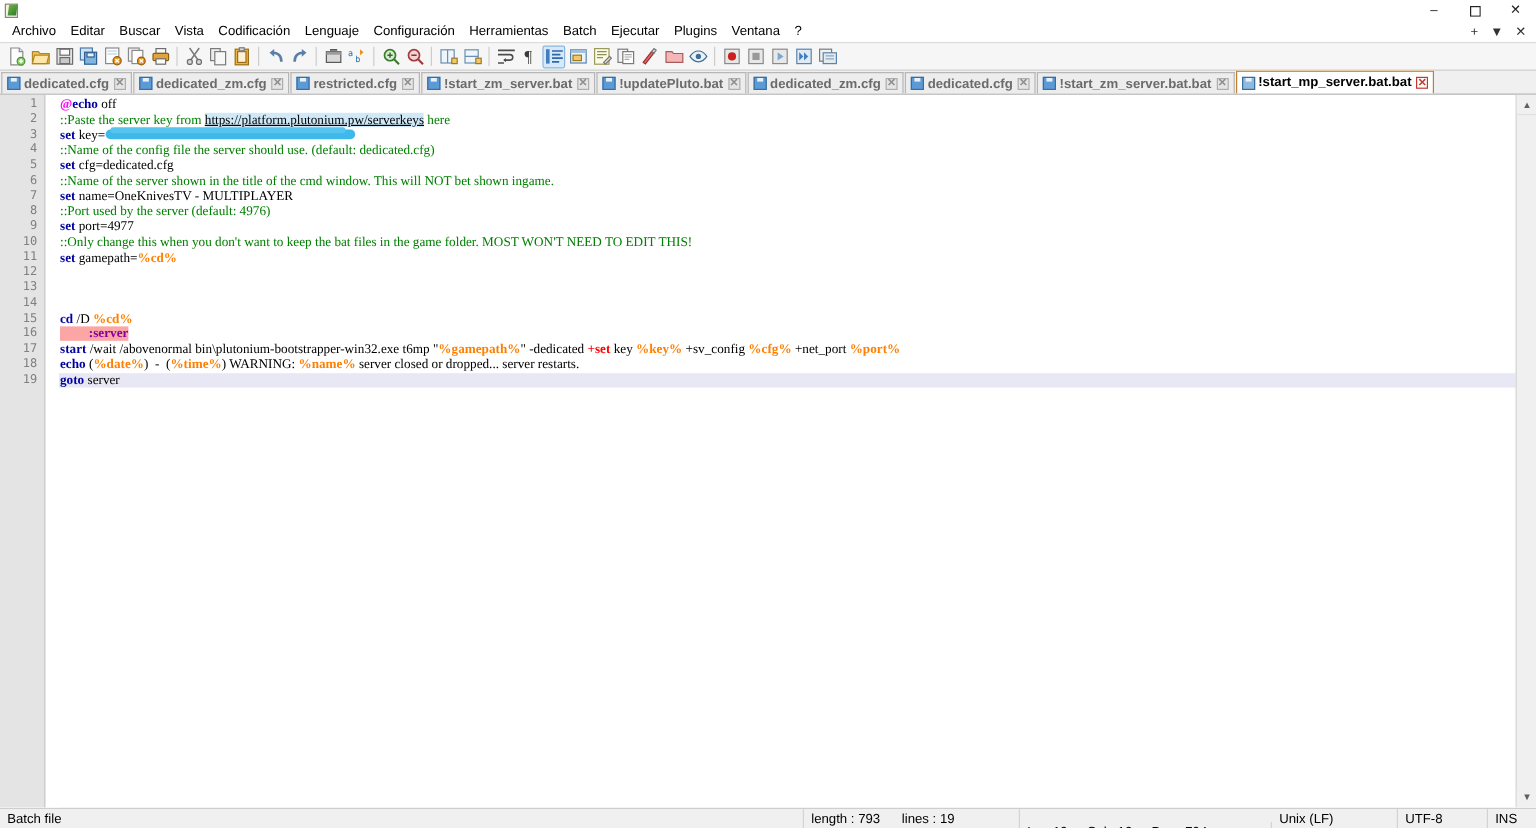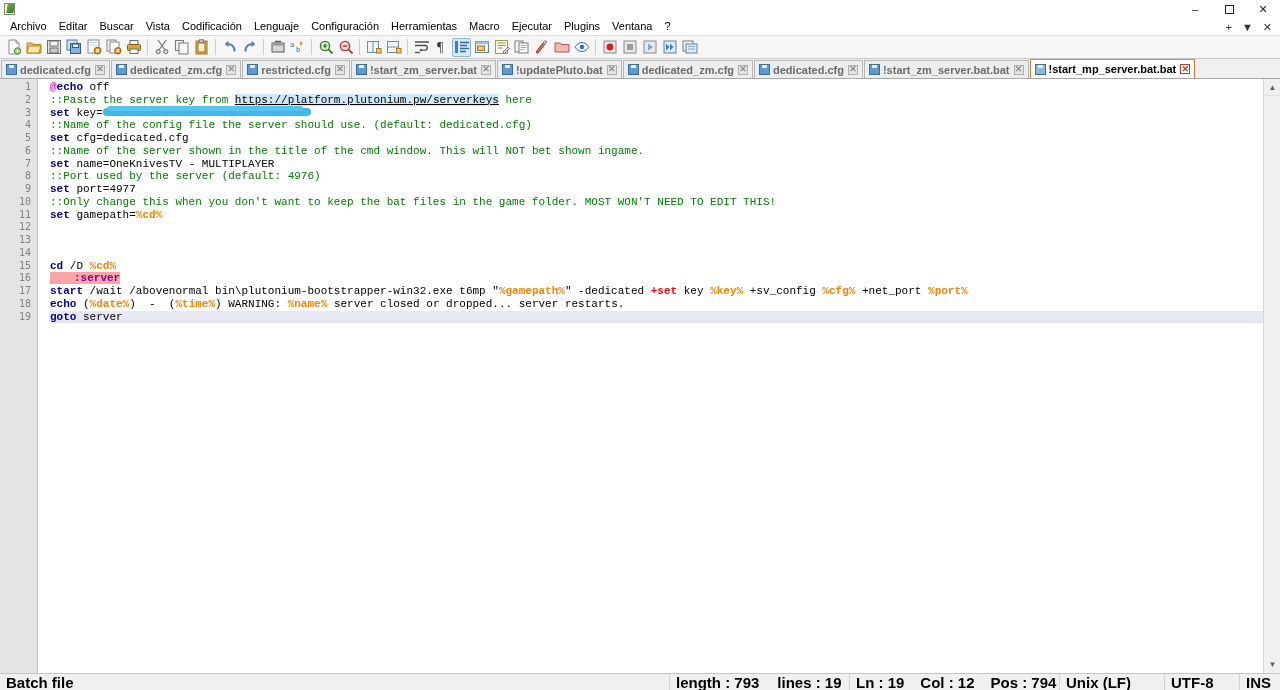--- a/index.html
+++ b/index.html
@@ -194,21 +194,21 @@
   #gutter .ln { height: 12.75px; line-height: 12.75px; padding-right: 6px; }
   #foldcol {
     width: 11px;
     background: #ffffff;
     flex: 0 0 auto;
     border-right: 1px solid #ffffff;
   }
   #code {
     flex: 1 1 auto;
     padding-top: 2px;
-    font-family: Liberation Mono, monospace;
+    font-family: Liberation Serif, serif;
     font-size: 11px;
     line-height: 12.75px;
     white-space: pre;
     overflow: hidden;
     position: relative;
   }
   #code .cl { height: 12.75px; line-height: 12.75px; padding-left: 1px; }
   #code .cl.curline { background: #e8e8f4; }
 
   
@@ -255,24 +255,23 @@
     width: 17px; height: 0px;
     background: #cdcdcd;
   }
 
   
   #statusbar {
     height: 18px;
     background: #f0f0f0;
     border-top: 1px solid #c6c6c6;
     display: flex;
-    align-items: flex-end;
-    font-size: 15px;
+    align-items: center;
+    font-size: 11px;
     color: #000;
-    font-weight: bold;
   }
   #statusbar .cell {
     height: 18px;
     display: flex; align-items: center;
     padding: 0 6px;
     border-right: 1px solid #d3d3d3;
     white-space: nowrap;
     overflow: hidden;
   }
   #statusbar .cell.doctype  { width: 670px; }
@@ -303,21 +302,21 @@
 
 <div id="menubar">
   <div class="mitem">Archivo</div>
   <div class="mitem">Editar</div>
   <div class="mitem">Buscar</div>
   <div class="mitem">Vista</div>
   <div class="mitem">Codificación</div>
   <div class="mitem">Lenguaje</div>
   <div class="mitem">Configuración</div>
   <div class="mitem">Herramientas</div>
-  <div class="mitem">Macro</div>
+  <div class="mitem">Batch</div>
   <div class="mitem">Ejecutar</div>
   <div class="mitem">Plugins</div>
   <div class="mitem">Ventana</div>
   <div class="mitem">?</div>
   <div id="menu-right">
     <span class="mr">+</span>
     <span class="mr">▼</span>
     <span class="mr">✕</span>
   </div>
 </div>

